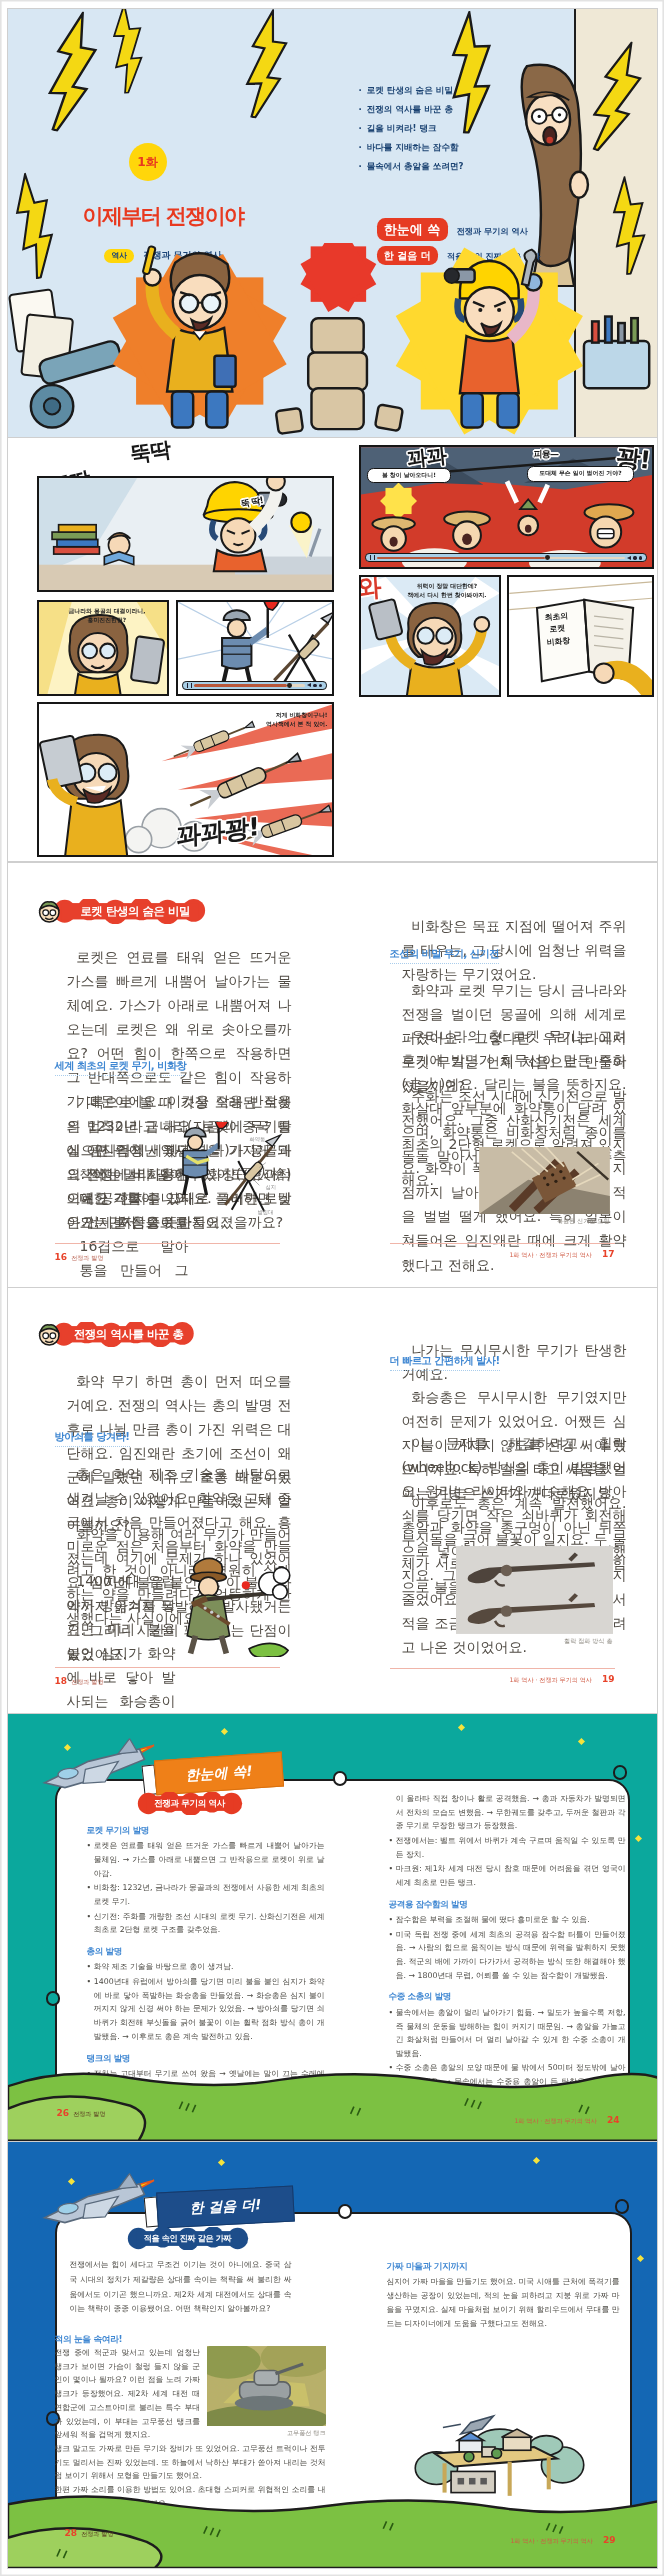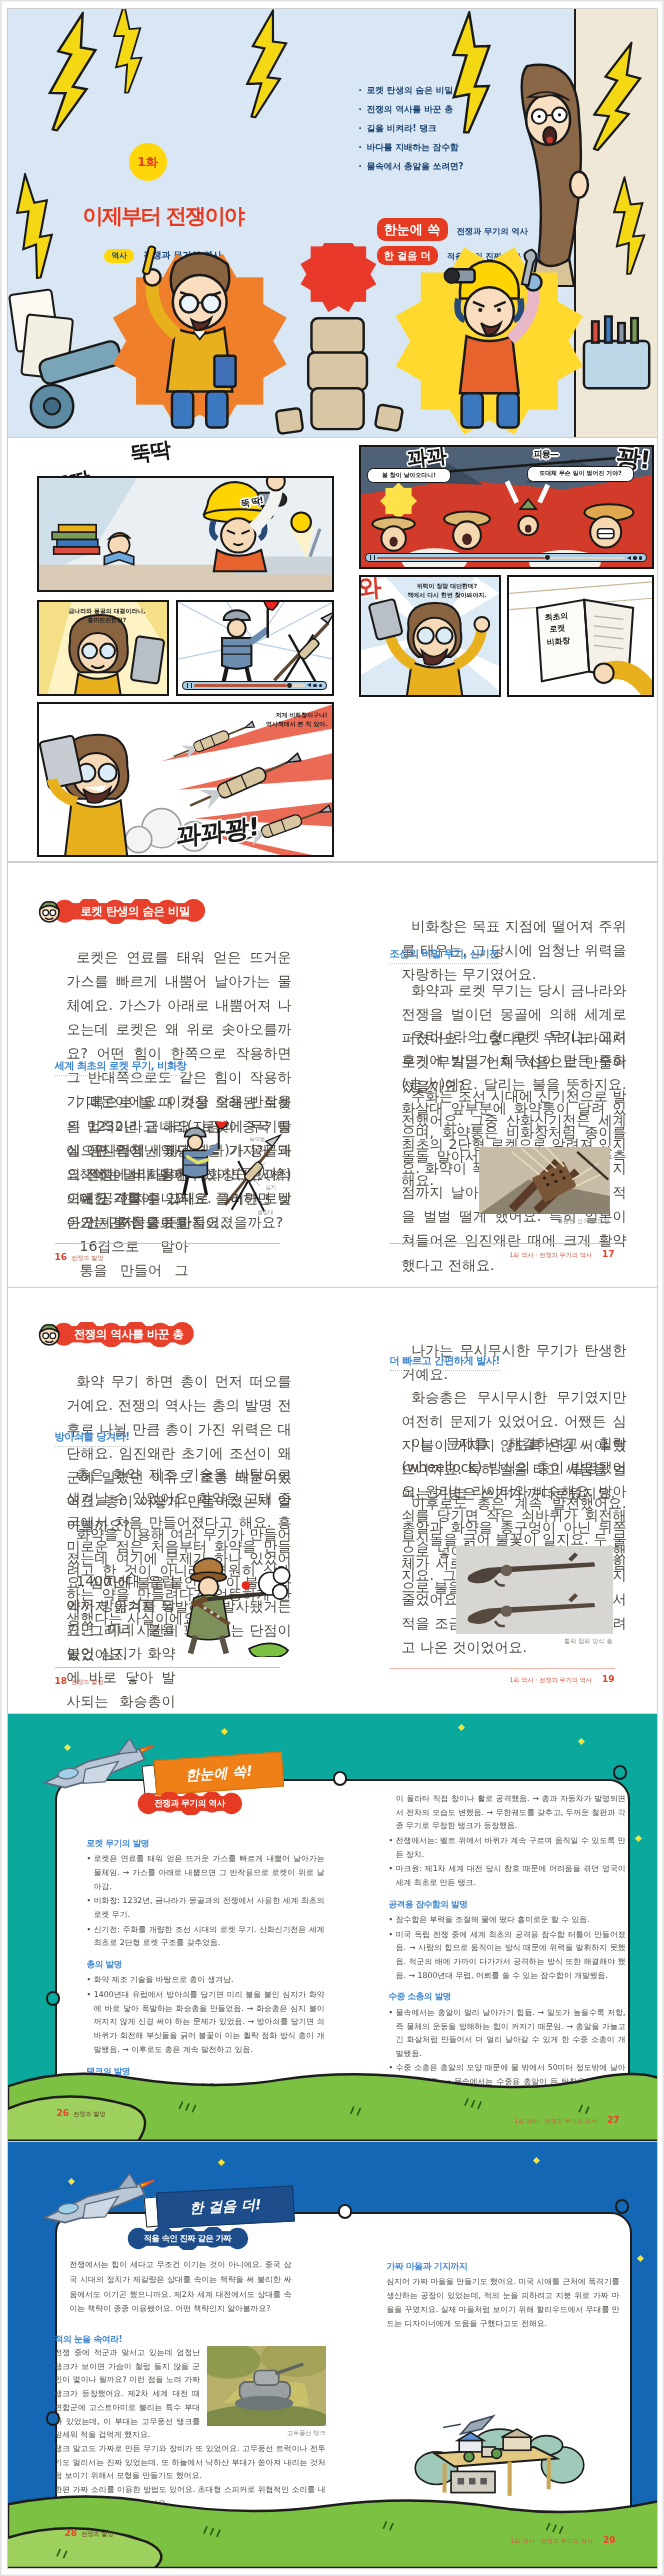--- a/index.html
+++ b/index.html
@@ -644,21 +644,21 @@
             <circle cx="40" cy="12" r="13"></circle>
             <circle cx="66" cy="15" r="14"></circle>
             <circle cx="92" cy="12" r="13"></circle>
             <circle cx="116" cy="14" r="13"></circle>
             <rect x="12" y="5" width="106" height="18"></rect>
           </g>
         </svg>
     <span class="txt badge-txt">전쟁과 무기의 역사</span>
   </div>
 
-  <div class="abs" style="left:79px;top:124px;width:238px">
+  <div class="abs" style="left:79px;top:111px;width:238px">
     <div class="b-head" style="margin-top:0">로켓 무기의 발명</div>
     <div class="b-item">로켓은 연료를 태워 얻은 뜨거운 가스를 빠르게 내뿜어 날아가는 물체임. → 가스를 아래로 내뿜으면 그 반작용으로 로켓이 위로 날아감.</div>
     <div class="b-item">비화창: 1232년, 금나라가 몽골과의 전쟁에서 사용한 세계 최초의 로켓 무기.</div>
     <div class="b-item">신기전: 주화를 개량한 조선 시대의 로켓 무기. 산화신기전은 세계 최초로 2단형 로켓 구조를 갖추었음.</div>
     <div class="b-head">총의 발명</div>
     <div class="b-item">화약 제조 기술을 바탕으로 총이 생겨남.</div>
     <div class="b-item">1400년대 유럽에서 방아쇠를 당기면 미리 불을 붙인 심지가 화약에 바로 닿아 폭발하는 화승총을 만들었음. → 화승총은 심지 불이 꺼지지 않게 신경 써야 하는 문제가 있었음. → 방아쇠를 당기면 쇠바퀴가 회전해 부싯돌을 긁어 불꽃이 이는 휠락 점화 방식 총이 개발됐음. → 이후로도 총은 계속 발전하고 있음.</div>
     <div class="b-head">탱크의 발명</div>
     <div class="b-item">전차는 고대부터 무기로 쓰여 왔음 → 옛날에는 말이 끄는 수레에 사람</div>
   </div>
@@ -681,21 +681,21 @@
           <path d="M210 66 l4 -9 M218 68 l4 -9 M226 70 l4 -9"></path>
           <path d="M420 72 l4 -9 M428 74 l4 -9"></path>
           <path d="M560 62 l4 -9 M568 64 l4 -9 M576 66 l4 -9"></path>
           <path d="M700 70 l4 -9 M708 72 l4 -9"></path>
         </g>
   </svg>
   <div class="abs" style="left:49px;top:390px">
     <span class="fnum">26</span><span class="ftext" style="color:#5a3c20">전쟁과 발명</span>
   </div>
   <div class="fr abs" style="left:375px;top:401px;width:237px">
-    <span>1화 역사 · 전쟁과 무기의 역사</span><span class="fnum">27</span>
+    <span>1화 역사 · 전쟁과 무기의 역사</span><span class="fnum">24</span>
   </div>
 </div>
 
 <div class="sheet s6">
   <span class="star" style="left:61px;top:37px"></span>
   <span class="star" style="left:211px;top:18px"></span>
   <span class="star" style="left:526px;top:16.3px"></span>
   <span class="star" style="left:630px;top:114px"></span>
   <div class="cloud" style="left:47px;top:70px;width:573px;height:326px"></div>
   <span class="loop" style="left:607px;top:57px;background:#1467b4"></span>

